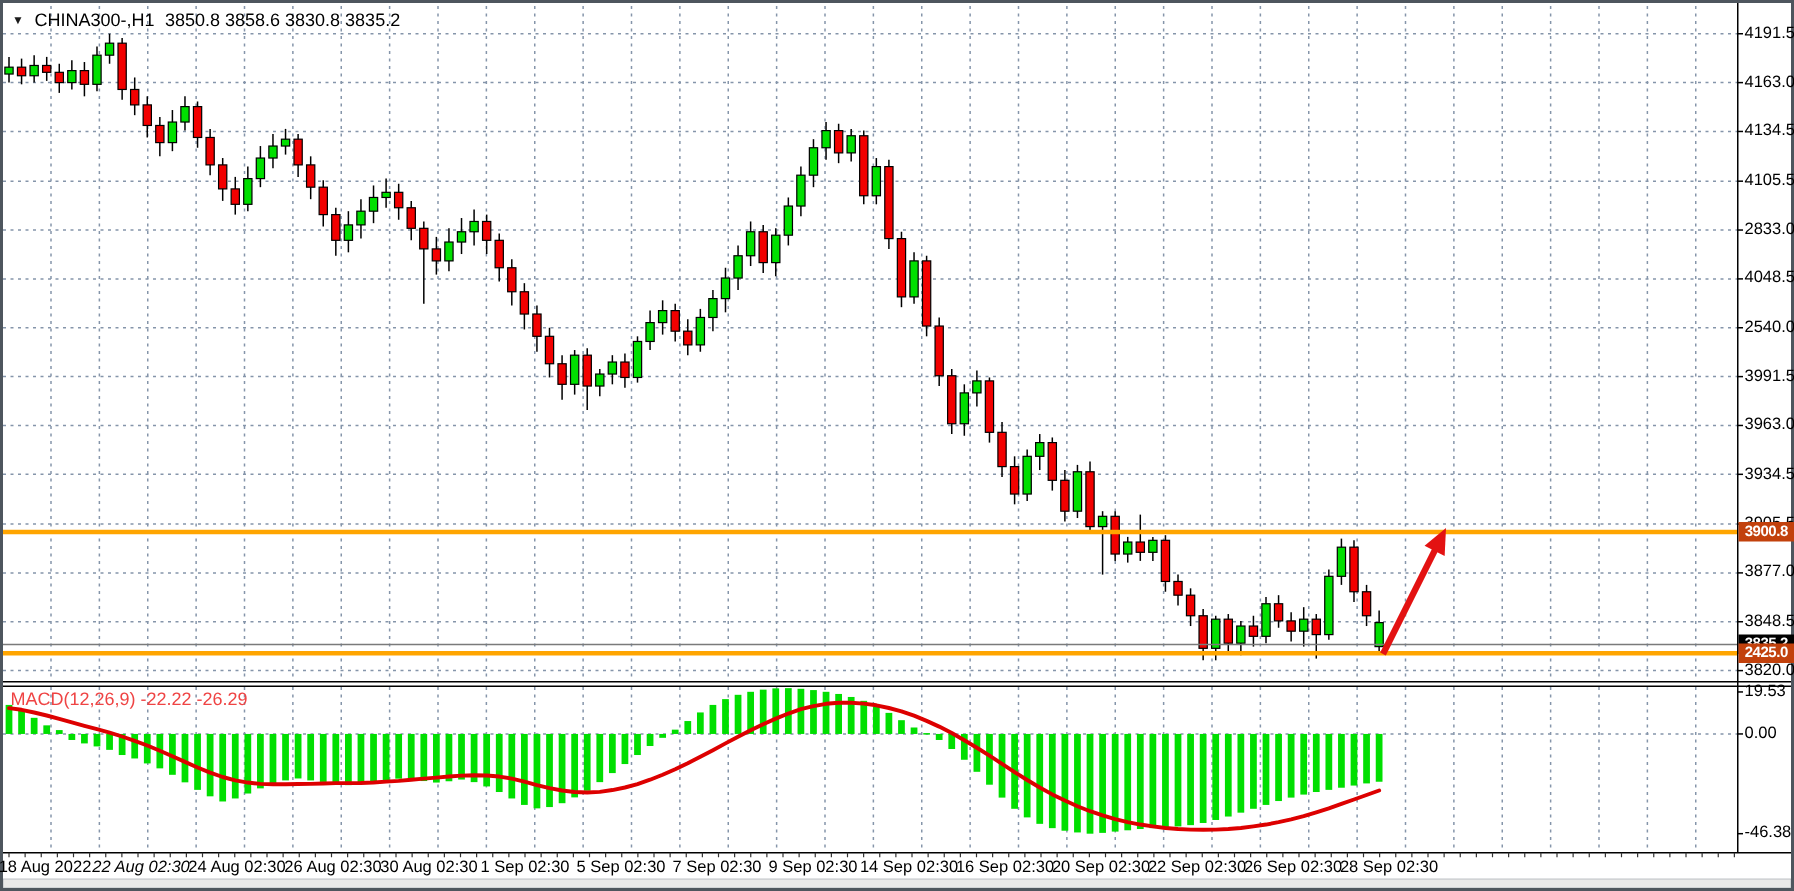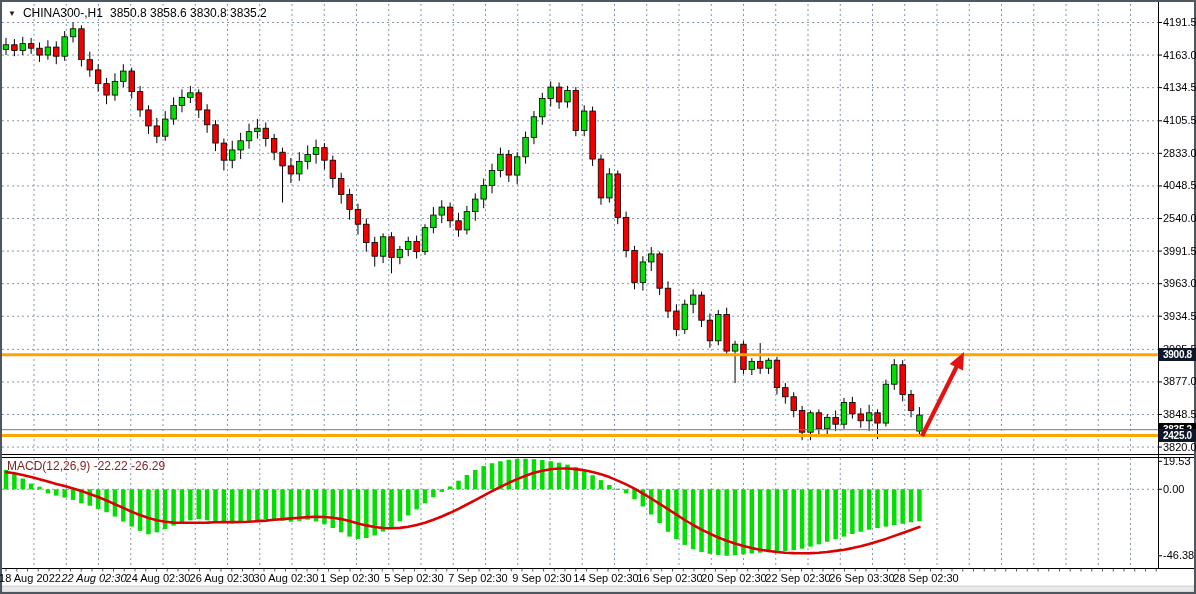--- a/index.html
+++ b/index.html
@@ -2,26 +2,26 @@
 <html><head>
 <meta charset="utf-8">
 <style>
   html,body{margin:0;padding:0;background:#fff;}
   .terminal{position:relative;width:1196px;height:594px;background:#fff;overflow:hidden;
             font-family:"Liberation Sans",sans-serif;}
   #chart-svg{position:absolute;left:0;top:0;z-index:0;}
   .legend{position:absolute;left:8px;top:6px;z-index:3;font-size:12px;color:#000;
           display:flex;align-items:center;gap:7px;white-space:nowrap;}
   .legend .tri{font-size:8px;color:#1a1a1a;cursor:pointer;}
-  .macd-label{position:absolute;left:7px;top:459px;z-index:3;font-size:12px;color:#7f1d1d;white-space:nowrap;}
+  .macd-label{position:absolute;left:7px;top:459px;z-index:3;font-size:12px;color:#ef4444;white-space:nowrap;}
   .axis-label{position:absolute;font-size:11px;color:#000;white-space:nowrap;z-index:1;}
   .time-label{transform:translateX(-50%);}
   .badge{position:absolute;left:1159px;width:37px;height:13px;font-size:10px;font-weight:bold;
          color:#fff;text-align:center;line-height:13px;letter-spacing:-0.3px;}
-  .badge.orange{background:#0f172a;z-index:5;}
+  .badge.orange{background:#c2410c;z-index:5;}
   .badge.black{background:#000;z-index:4;}
 </style>
 </head>
 <body>
 
 <div class="terminal">
   <svg id="chart-svg" width="1196" height="594">
       <g>
         <line x1="34" y1="4" x2="34" y2="454" stroke="#8595aa" stroke-width="1" stroke-dasharray="2 3"></line>
         <line x1="34" y1="458" x2="34" y2="568" stroke="#8595aa" stroke-width="1" stroke-dasharray="2 3"></line>
@@ -626,20 +626,20 @@
       <span class="axis-label time-label" style="left: 222px; top: 572px;">26 Aug 02:30</span>
       <span class="axis-label time-label" style="left: 286px; top: 572px;">30 Aug 02:30</span>
       <span class="axis-label time-label" style="left: 350px; top: 572px;">1 Sep 02:30</span>
       <span class="axis-label time-label" style="left: 414px; top: 572px;">5 Sep 02:30</span>
       <span class="axis-label time-label" style="left: 478px; top: 572px;">7 Sep 02:30</span>
       <span class="axis-label time-label" style="left: 542px; top: 572px;">9 Sep 02:30</span>
       <span class="axis-label time-label" style="left: 606px; top: 572px;">14 Sep 02:30</span>
       <span class="axis-label time-label" style="left: 670px; top: 572px;">16 Sep 02:30</span>
       <span class="axis-label time-label" style="left: 734px; top: 572px;">20 Sep 02:30</span>
       <span class="axis-label time-label" style="left: 798px; top: 572px;">22 Sep 02:30</span>
-      <span class="axis-label time-label" style="left: 862px; top: 572px;">26 Sep 03:30</span>
+      <span class="axis-label time-label" style="left: 862px; top: 572px;">26 Sep 02:30</span>
       <span class="axis-label time-label" style="left: 926px; top: 572px;">28 Sep 02:30</span>
     </div>
 
   <div id="badge-resistance" class="badge orange" style="top: 348.229px;">3900.8</div>
   <div id="badge-current" class="badge black" style="top: 423.2px;">3835.2</div>
   <div id="badge-support" class="badge orange" style="top: 429.029px;">2425.0</div>
 </div>
 
 </body></html>

